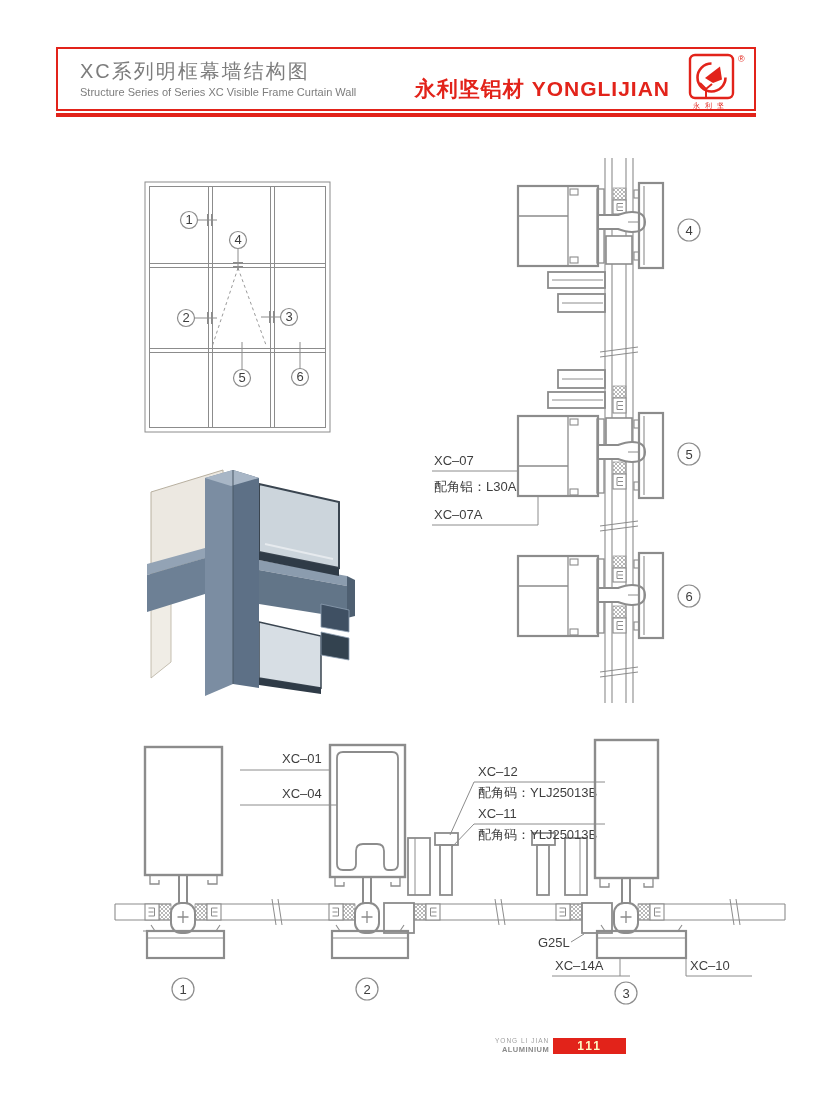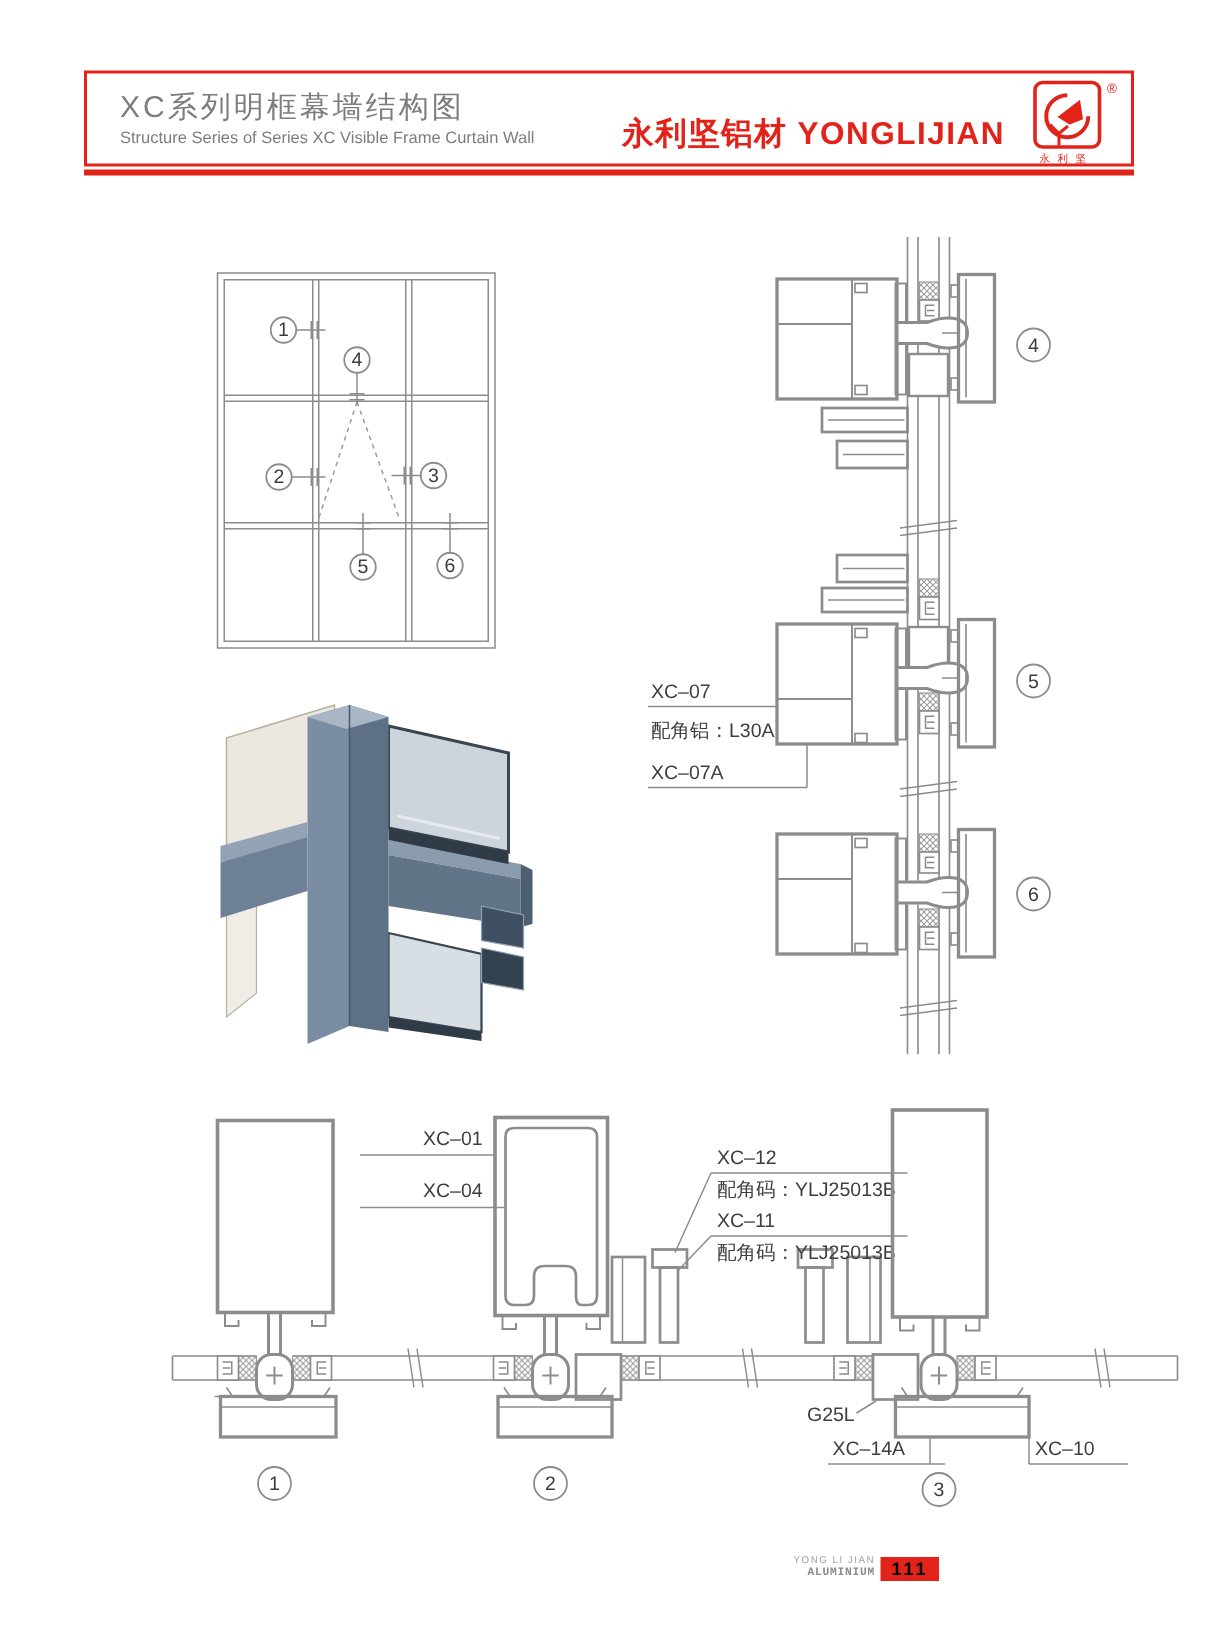--- a/index.html
+++ b/index.html
@@ -23,23 +23,23 @@
   .title-en{position:absolute;left:80px;top:86px;font-size:11px;color:var(--txt);}
   .brand{position:absolute;left:370px;top:75px;width:300px;text-align:right;
     font-size:21px;font-weight:bold;color:var(--red);letter-spacing:1px;
     white-space:nowrap;}
   .logo{position:absolute;left:686px;top:52px;width:64px;height:58px;}
 
   
   .footer{position:absolute;right:46px;top:1037px;display:flex;align-items:center;}
   .footer-text{text-align:right;margin-right:4px;line-height:1.25;}
   .footer-l1{font-size:6.5px;color:#a0a0a0;letter-spacing:1px;}
-  .footer-l2{font-size:7.5px;color:#8a8a8a;font-weight:bold;letter-spacing:.5px;font-family:Liberation Mono, monospace;}
-  .page-box{background:var(--red);color:#000000;font-weight:bold;font-size:12px;
-    padding:1px 7px;letter-spacing:2px;}
+  .footer-l2{font-size:7.5px;color:#8a8a8a;font-weight:bold;letter-spacing:.5px;}
+  .page-box{background:var(--red);color:#fef9c3;font-weight:bold;font-size:12px;
+    padding:1px 24px;letter-spacing:2px;}
 
   svg{position:absolute;font-family:"Liberation Sans", sans-serif;}
   .p{fill:none;stroke:var(--ln);}
   .t{fill:var(--lbl);font-size:13px;}
   .ct{fill:var(--lbl);font-size:13px;text-anchor:middle;}
   .ce{fill:#fff;stroke:var(--ln);stroke-width:1.2;}
 </style>
 </head>
 <body>
 

